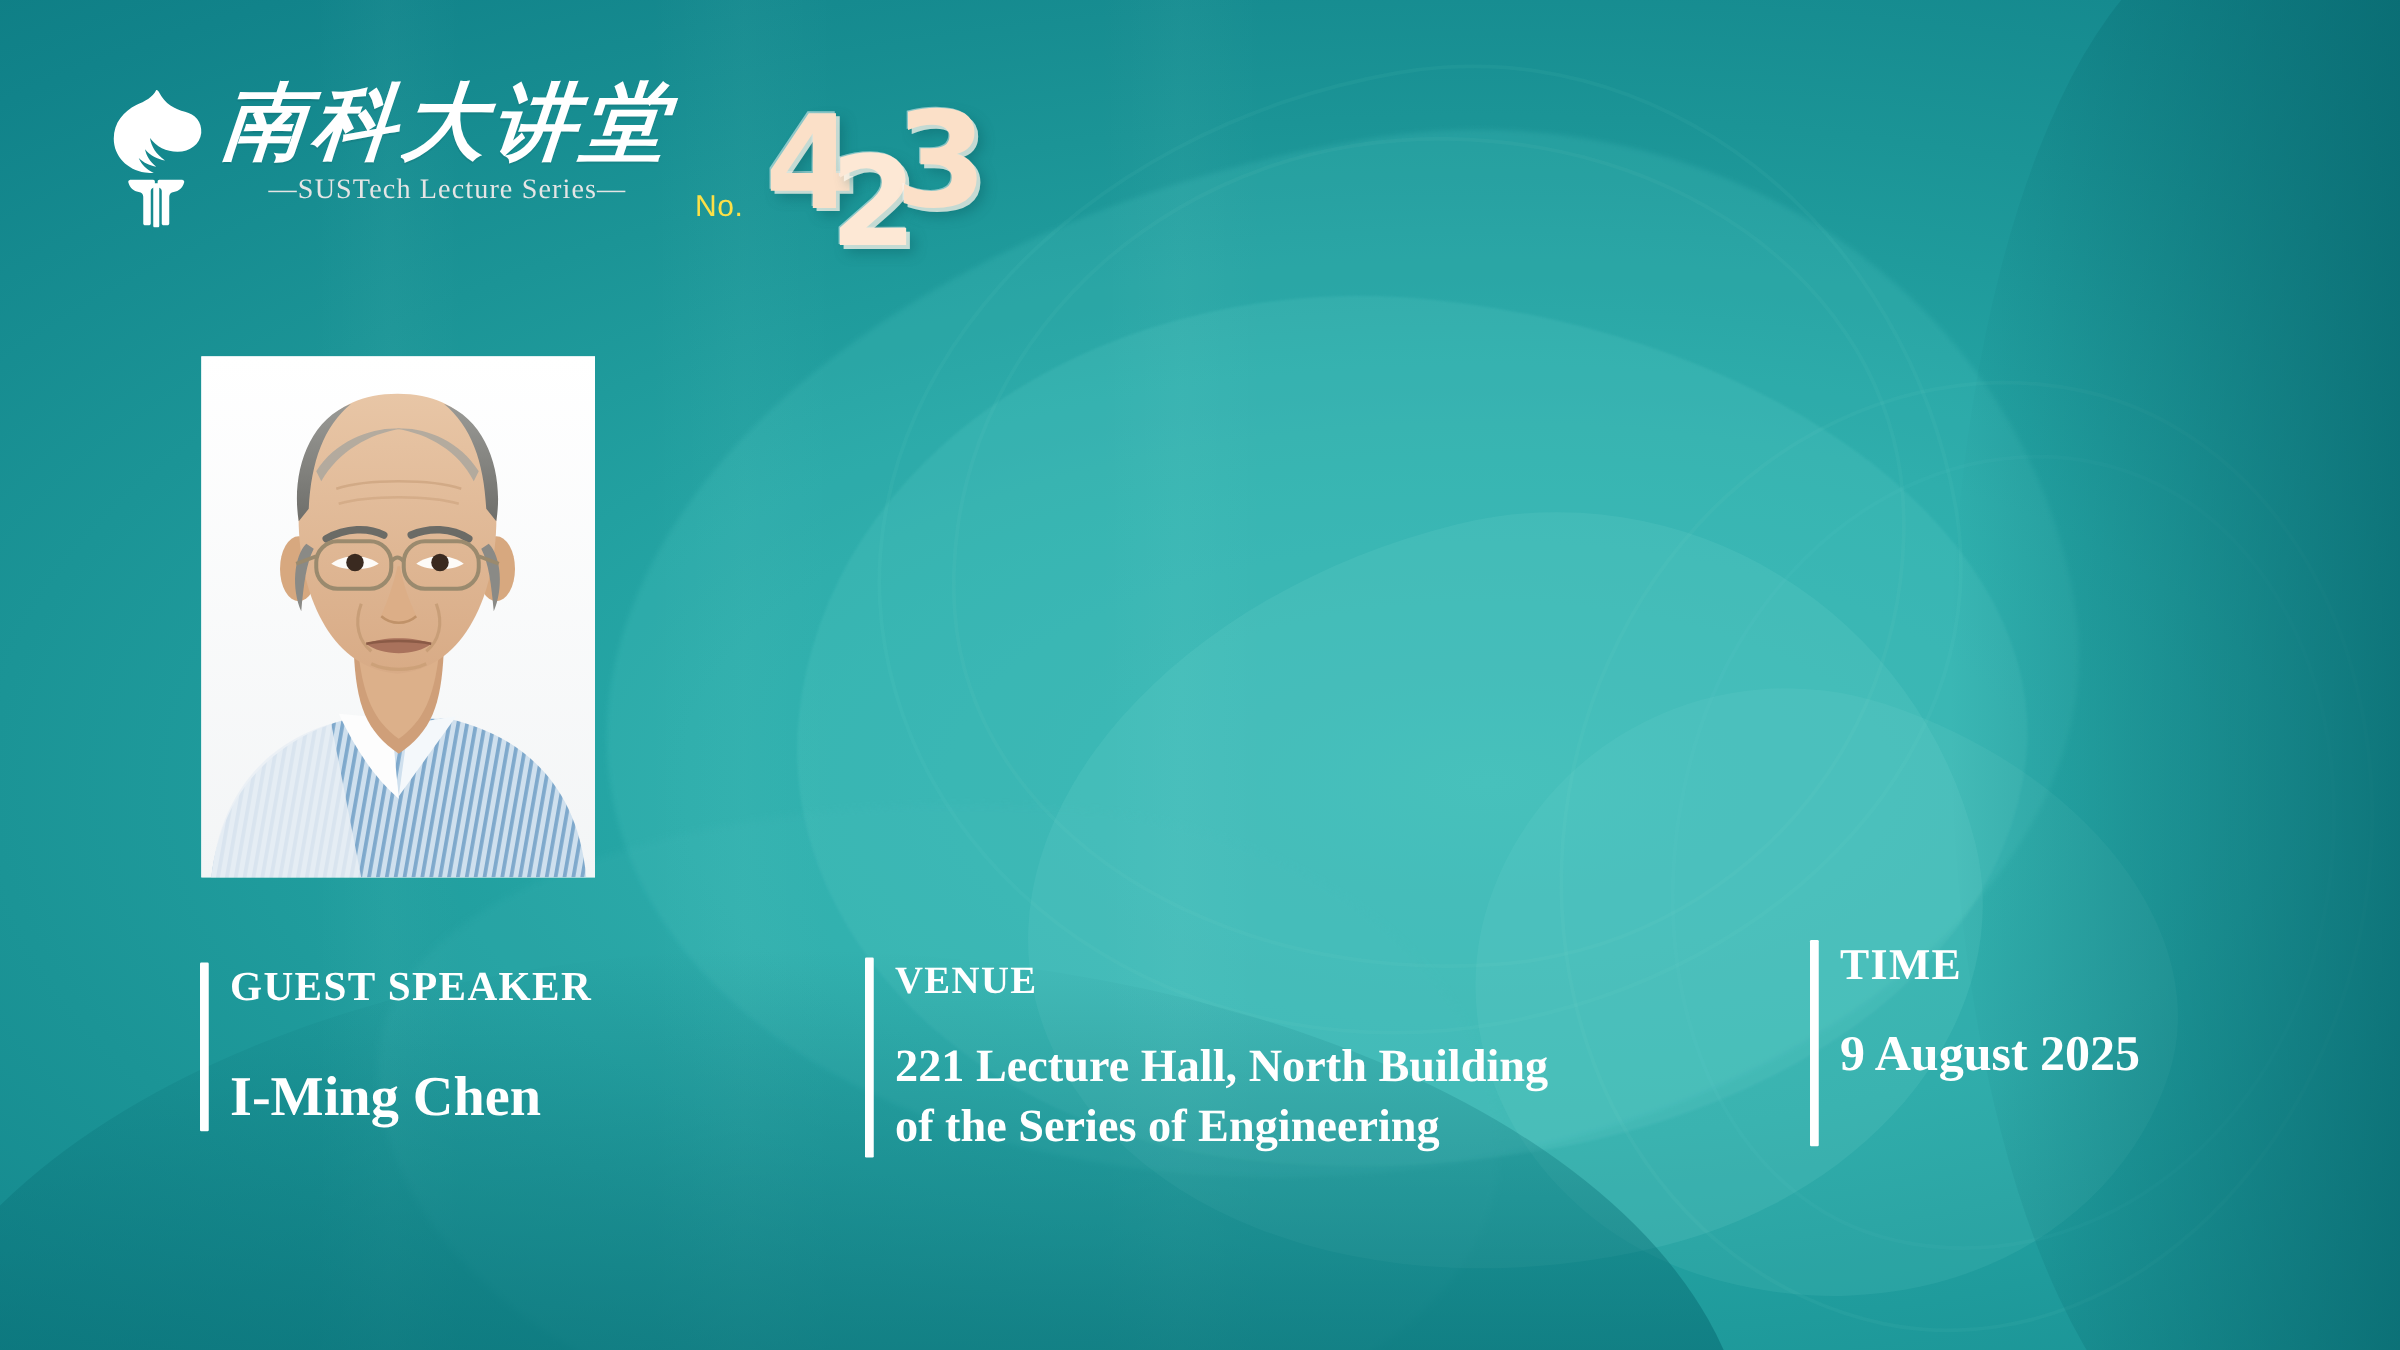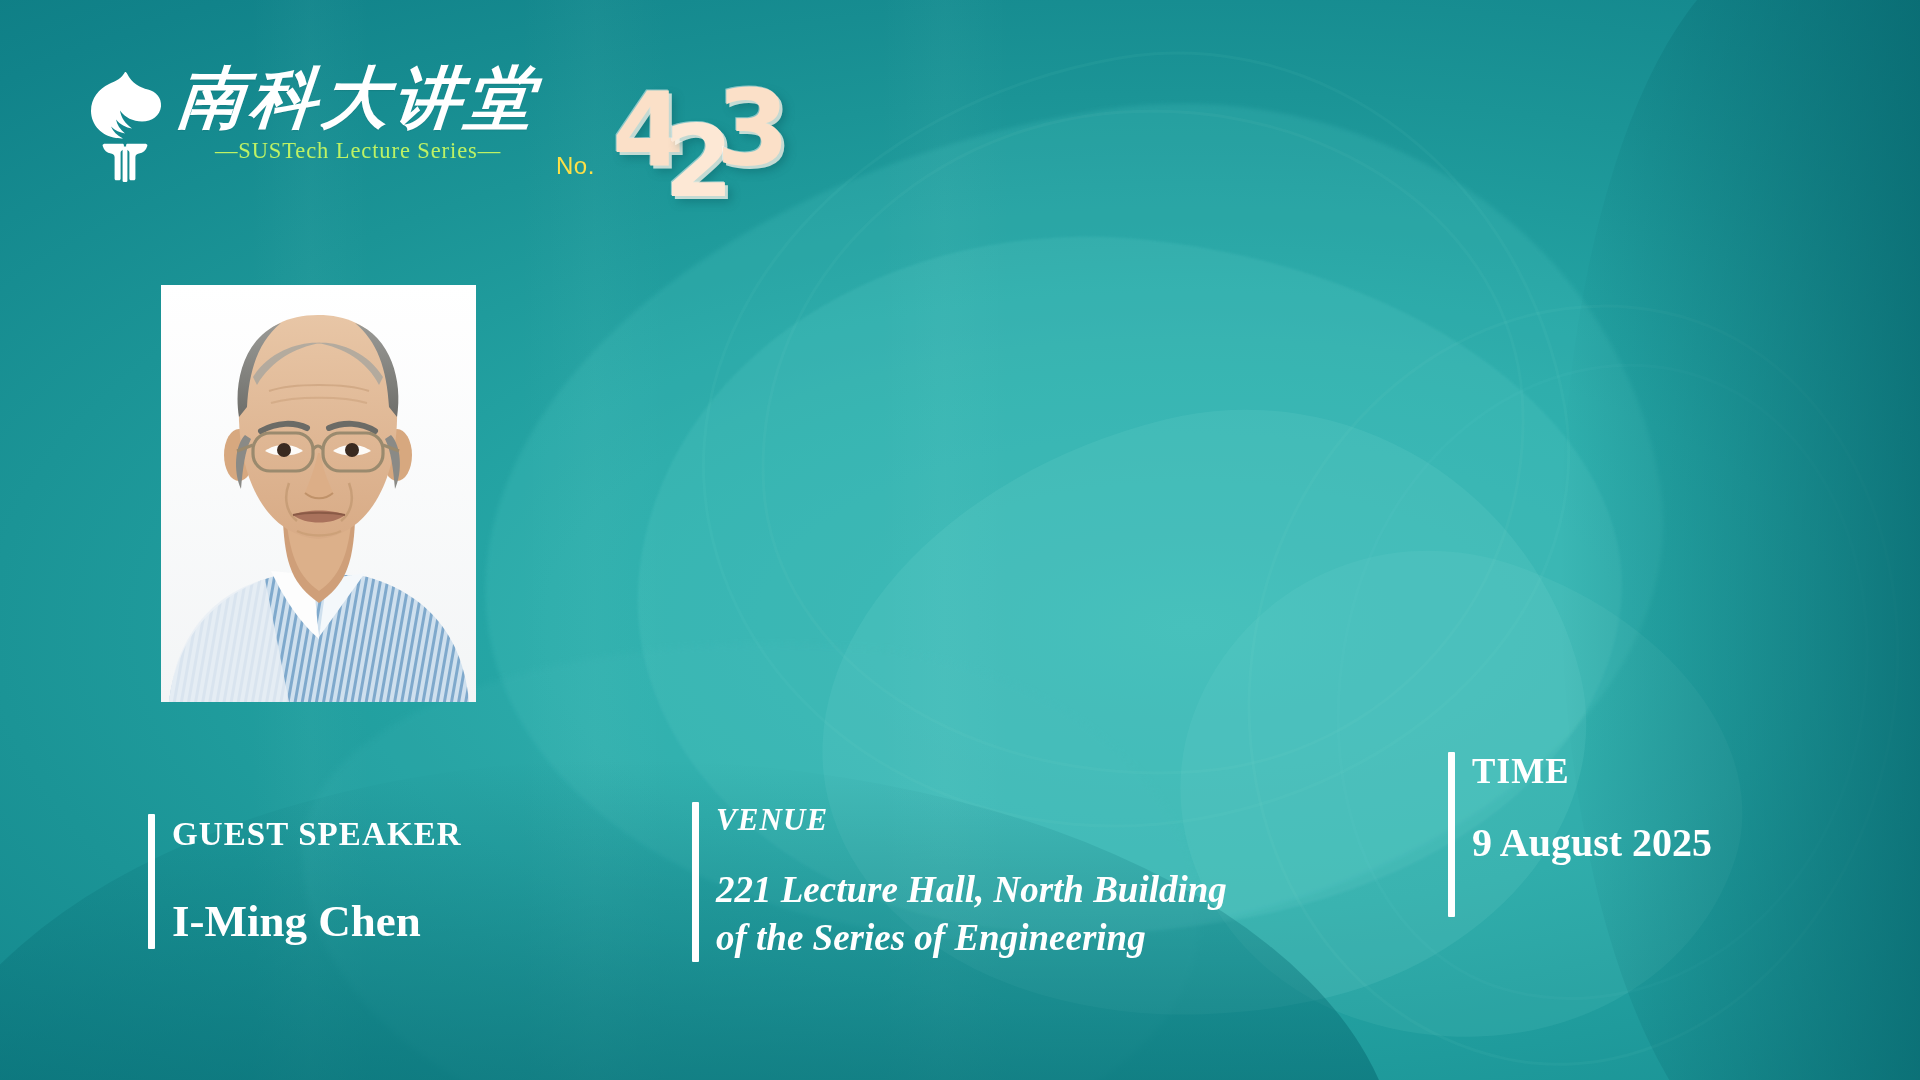--- a/index.html
+++ b/index.html
@@ -71,21 +71,21 @@
     font-family:"DejaVu Serif", serif;
     font-size:67px;line-height:1.0;color:#ffffff;font-weight:700;
     letter-spacing:5px;font-style:italic;
     transform:skewX(-5deg);
     text-shadow:0 1px 1px rgba(0,0,0,.08);
     white-space:nowrap;
   }
   .logo-en{
     margin-top:7px;
     font-family:"Liberation Serif", serif;
-    font-size:22.5px;color:#bef264;letter-spacing:.9px;white-space:nowrap;
+    font-size:22.5px;color:#e5e5e5;letter-spacing:.9px;white-space:nowrap;
     text-align:center;width:100%;
   }
 
   
   .issue{position:absolute;left:556px;top:152px;}
   .issue-no{
     font-family:"Liberation Sans", sans-serif;
     font-size:24px;color:#fde047;letter-spacing:.5px;
   }
   .issue-num{position:absolute;left:612px;top:78px;width:320px;height:130px;}
@@ -129,26 +129,26 @@
   .info-body{display:flex;flex-direction:column;}
   .info-label{
     font-family:"Liberation Serif", serif;font-weight:700;
     color:#ffffff;letter-spacing:1.1px;white-space:nowrap;
   }
   .info-value{
     font-family:"Liberation Serif", serif;font-weight:700;
     color:#ffffff;white-space:nowrap;
   }
 
-  .info-speaker{left:148px;top:770px;height:135px;margin-top:44px;}
+  .info-speaker{left:160px;top:770px;height:135px;}
   .info-speaker .info-bar{height:135px;}
   .info-speaker .info-label{font-size:33px;margin-top:2px;}
   .info-speaker .info-value{font-size:45px;margin-top:42px;}
 
-  .info-venue{left:692px;top:802px;height:160px;font-style:italic;}
+  .info-venue{left:692px;top:766px;height:160px;}
   .info-venue .info-bar{height:160px;}
   .info-venue .info-label{font-size:31px;margin-top:0px;}
   .info-venue .info-value{font-size:37px;line-height:1.30;margin-top:28px;}
 
   .info-time{left:1448px;top:752px;height:165px;}
   .info-time .info-bar{height:165px;}
   .info-time .info-label{font-size:35px;margin-top:0px;}
   .info-time .info-value{font-size:40px;line-height:1.27;margin-top:26px;}
 </style>
 </head>

